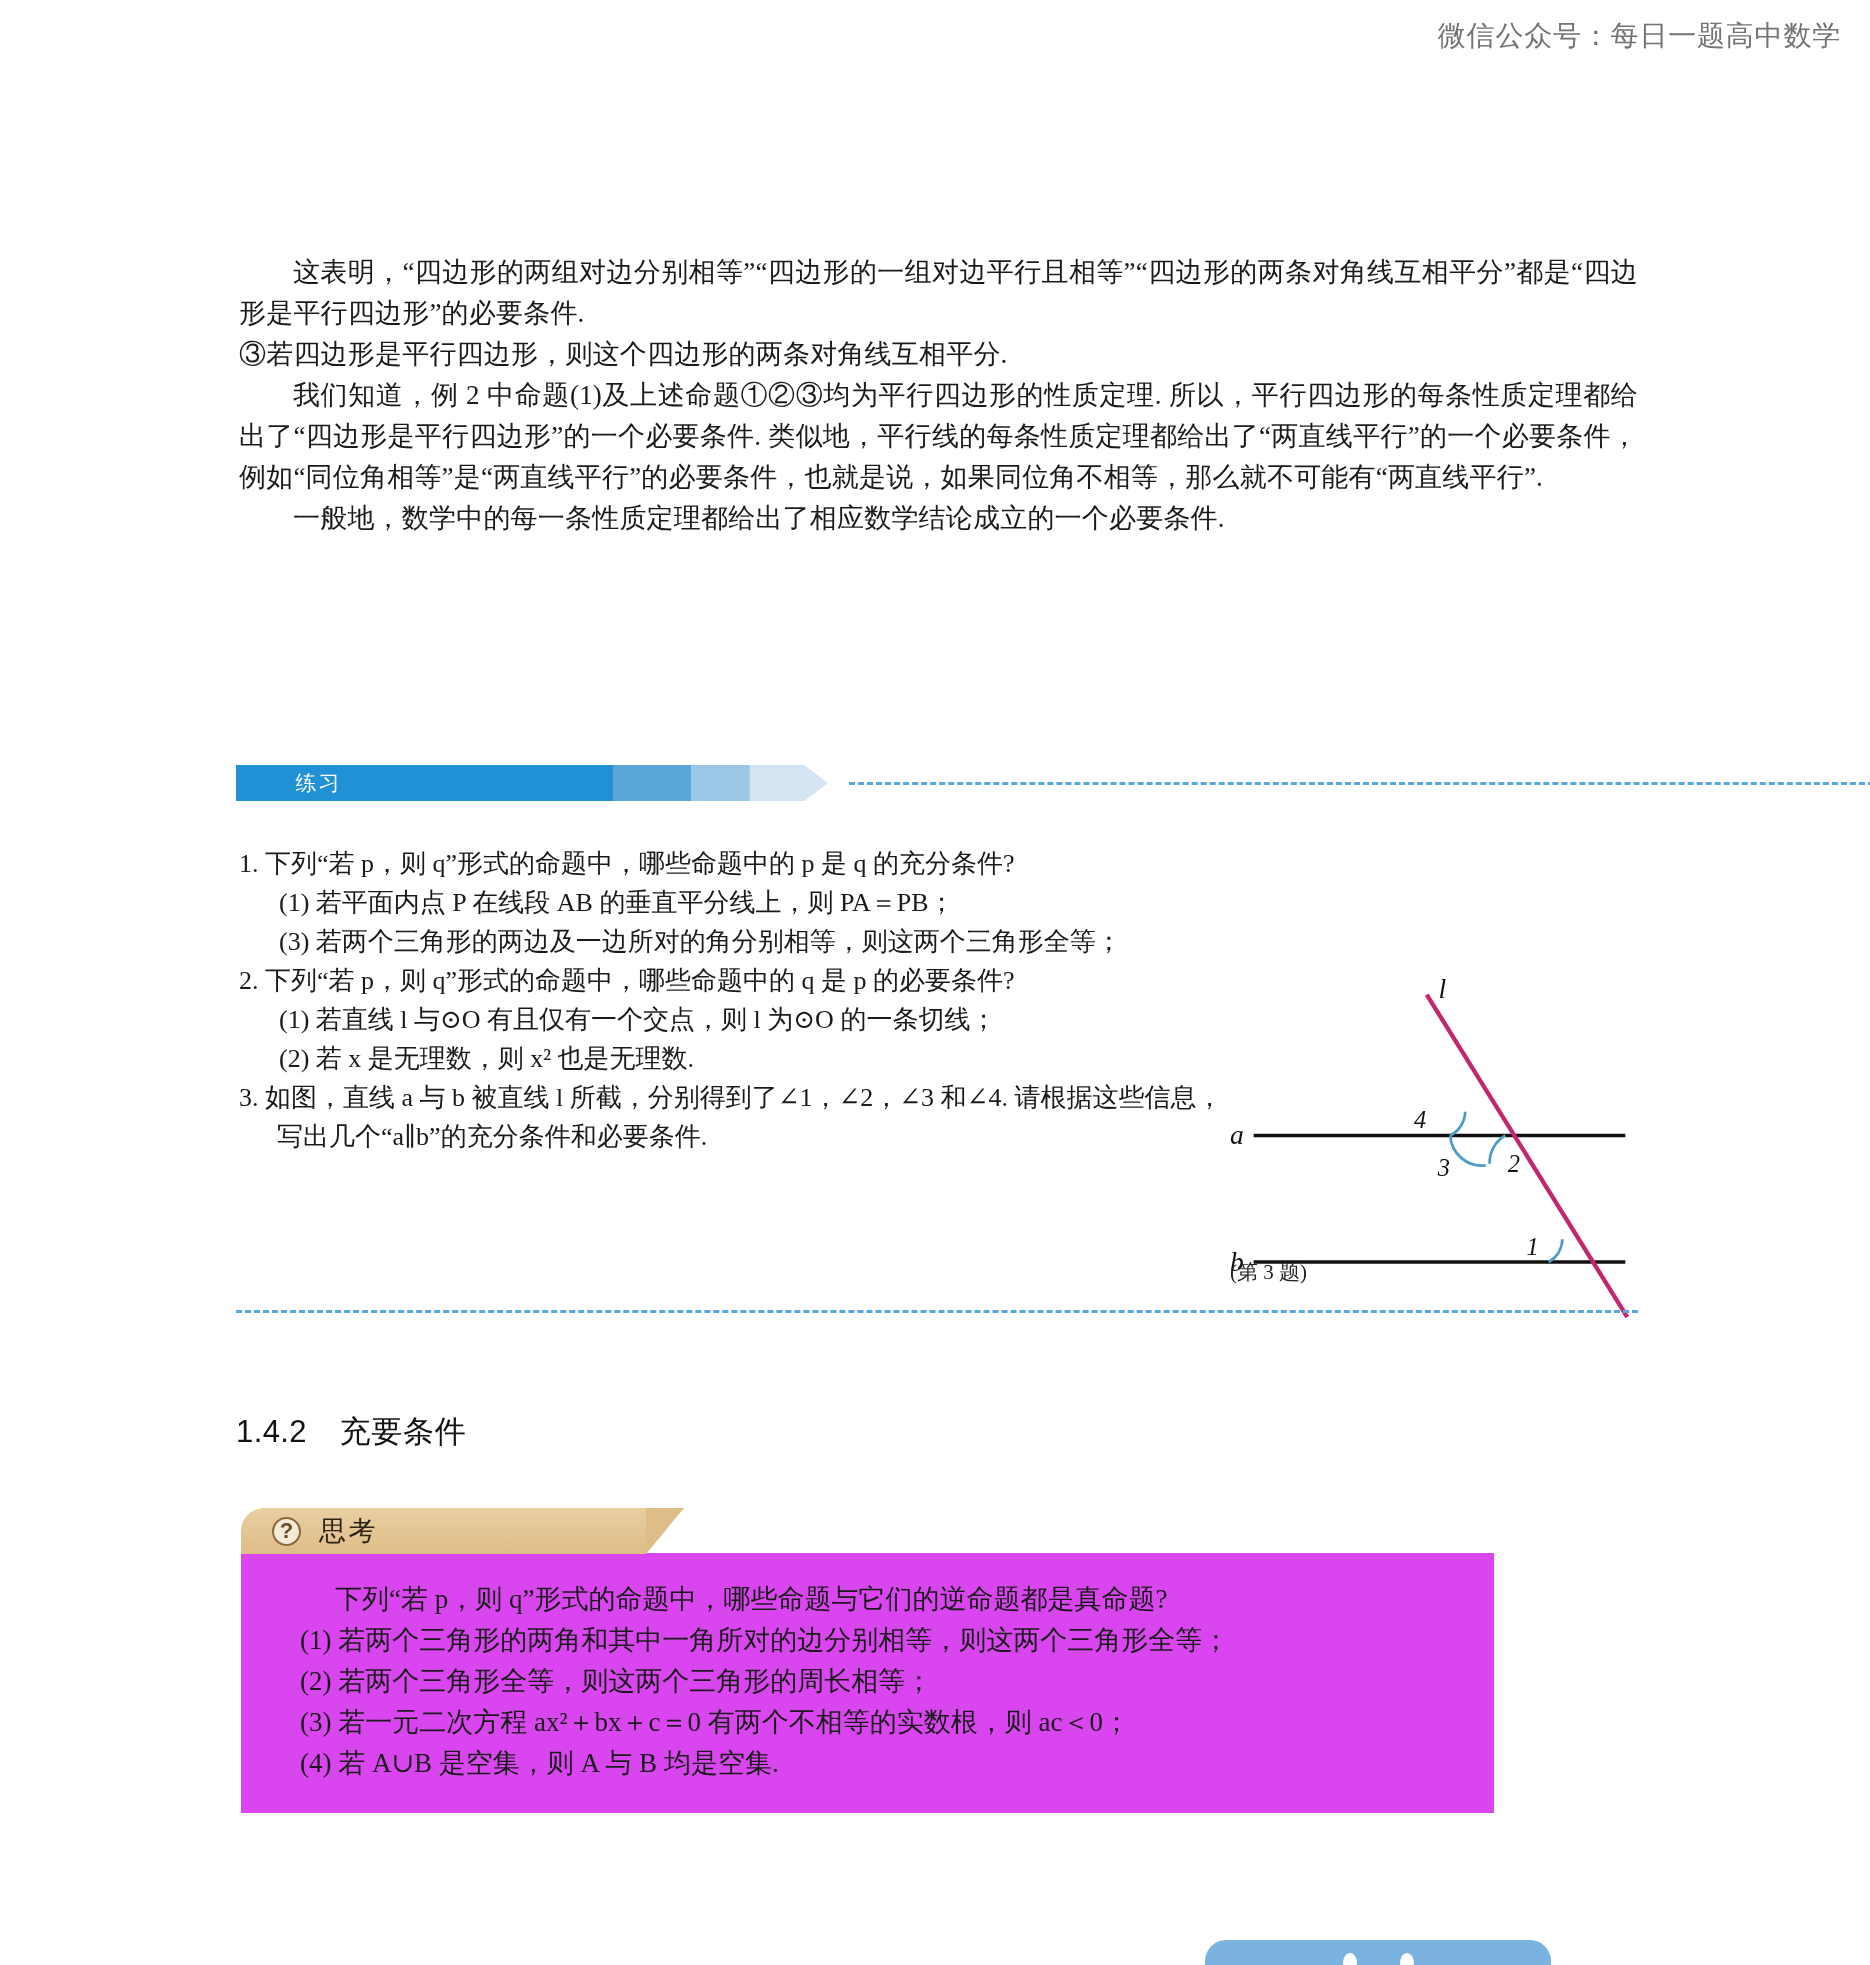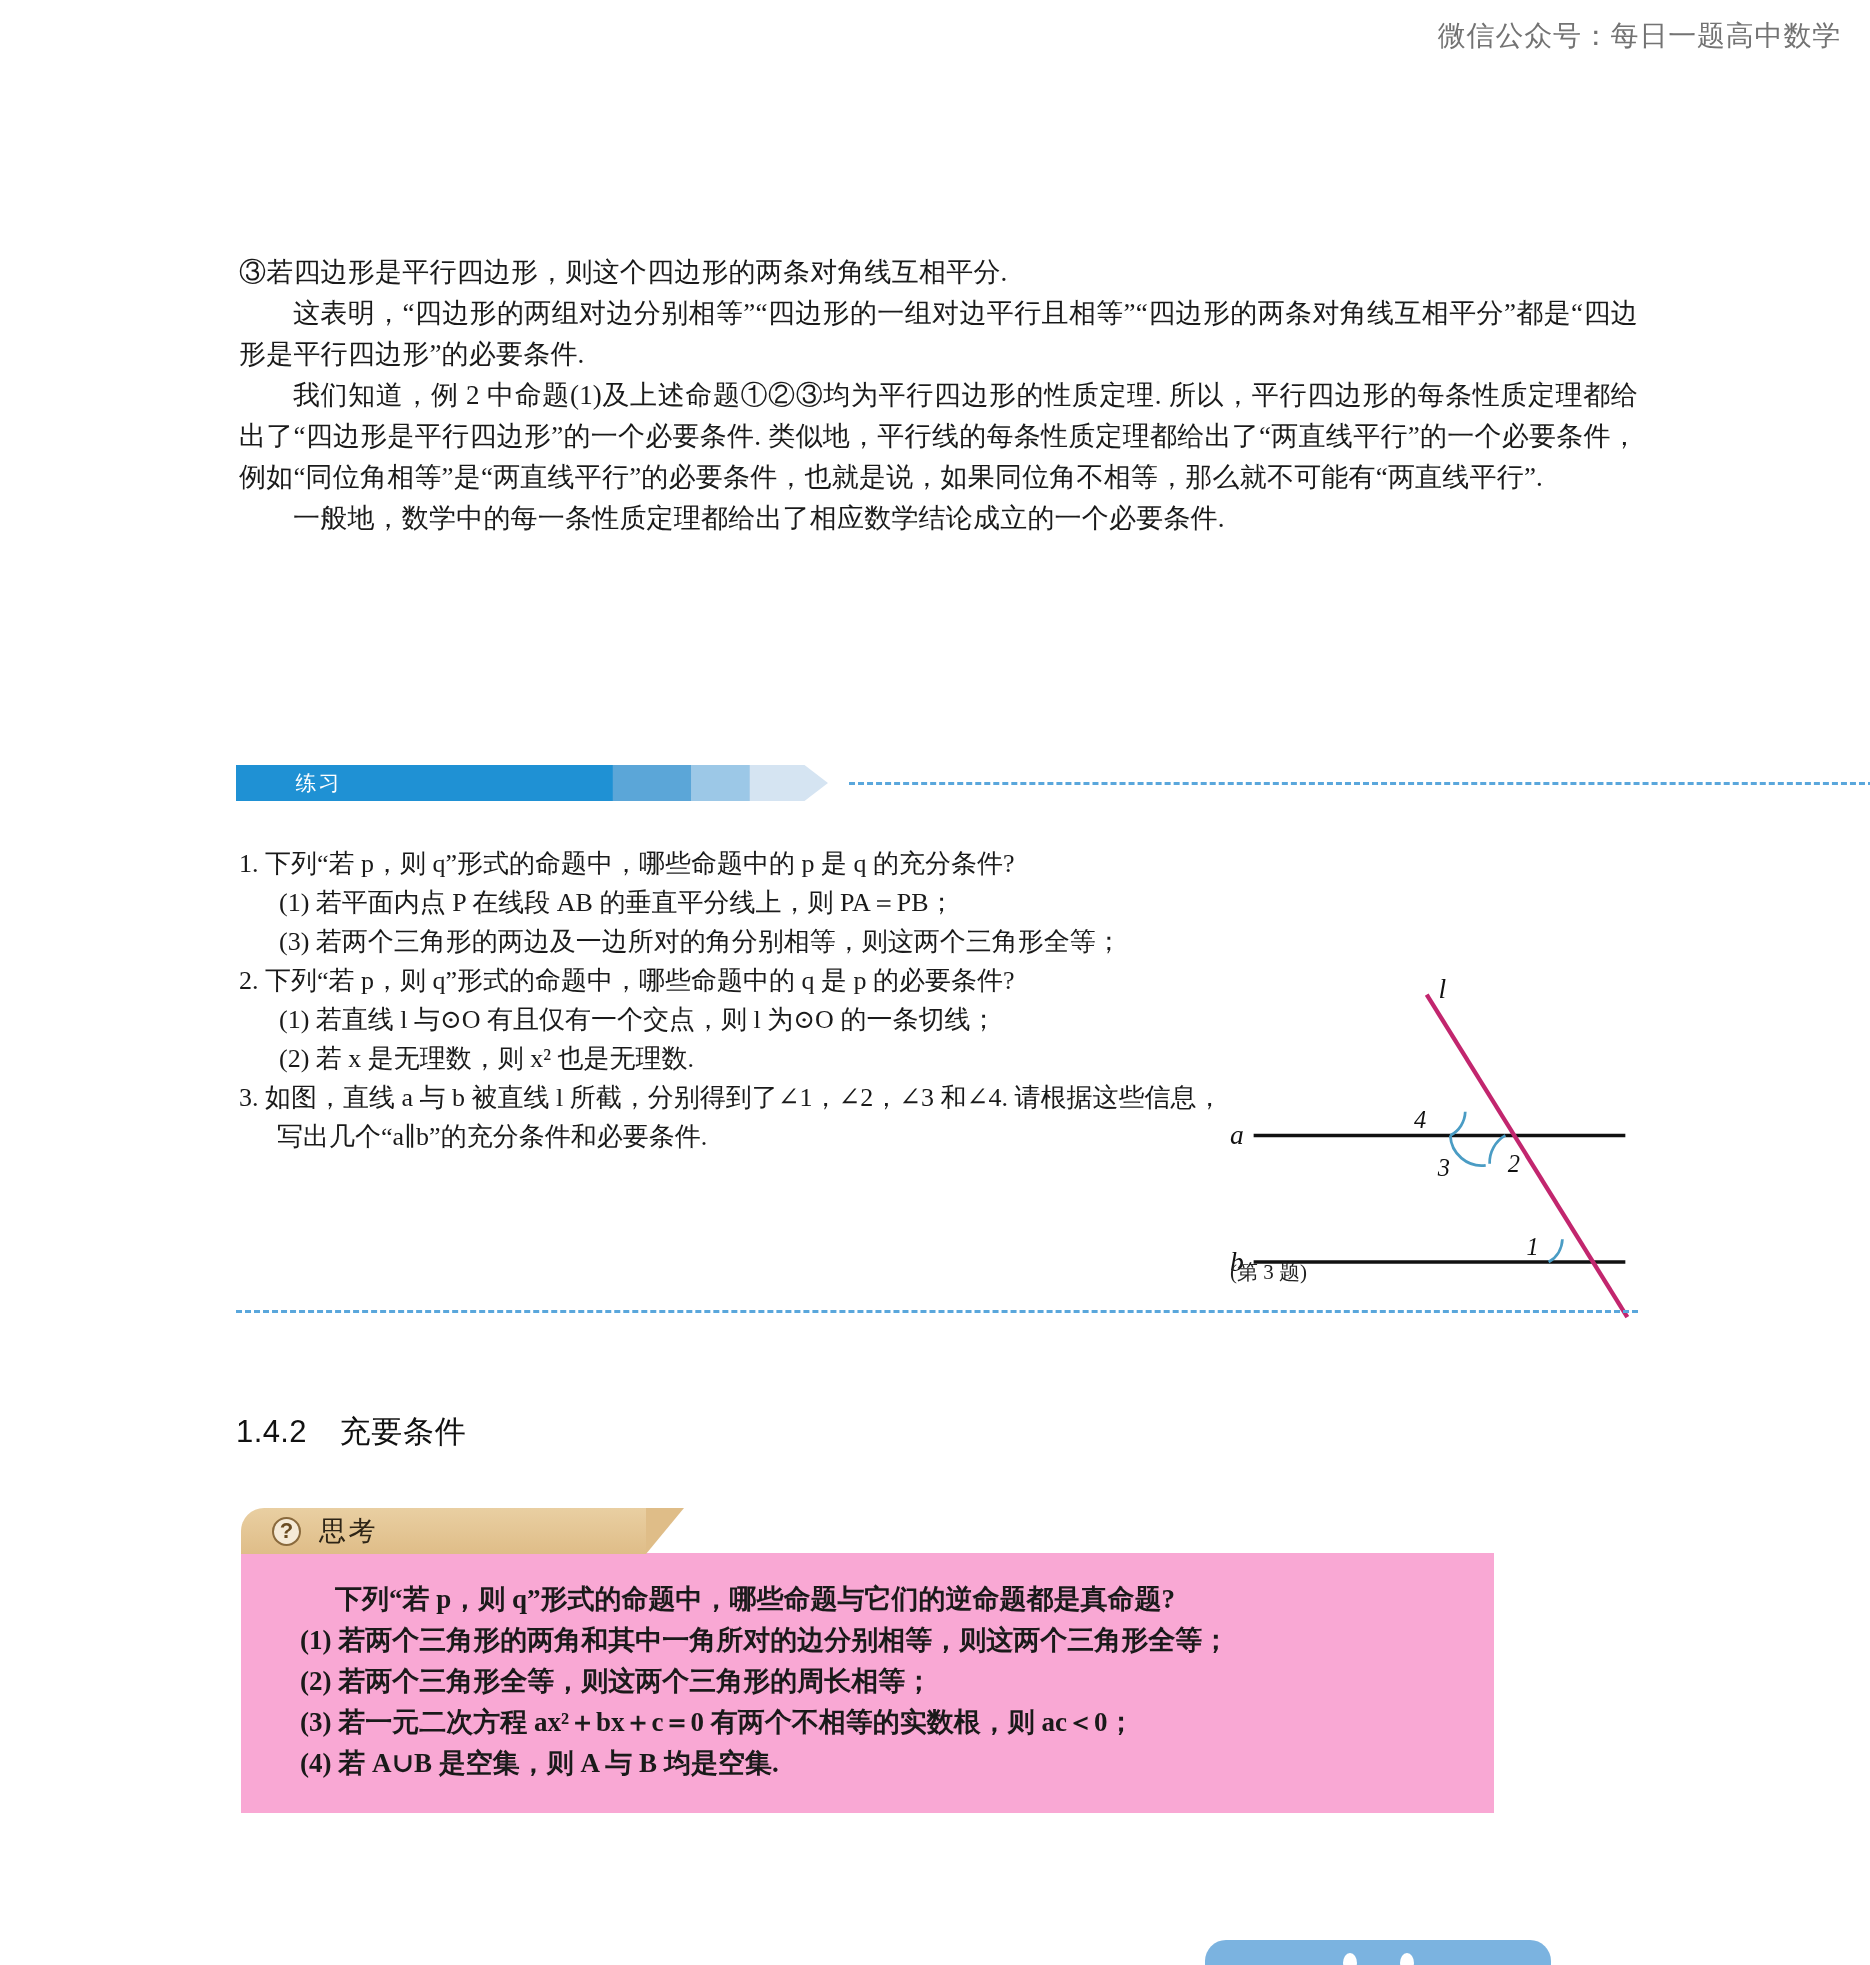--- a/index.html
+++ b/index.html
@@ -177,26 +177,25 @@
   .think-title{
     margin-left:18px;
     font-size:27px;
     color:#2d2416;
     letter-spacing:2.4px;
     font-family:"Liberation Sans","DejaVu Sans",sans-serif;
   }
   .think-body{
     position:relative;
     margin-top:-0.8px;
-    background:#f9a8d4;
+    background:#d946ef;
     padding:26px 47px 29px 59px;
     box-sizing:border-box;
     width:1253px;
     font-family:"Liberation Serif","DejaVu Serif",serif;
-    font-weight:bold;
   }
   .think-line{
     font-size:27px;
     line-height:41px;
     margin:0;
     padding-left:50px;
     text-indent:-50px;
   }
   .think-line.first{ padding-left:0; text-indent:0; margin-left:35px;}
 
@@ -225,22 +224,22 @@
   }
 </style>
 </head>
 <body>
 
 <div class="page">
 
   <div class="watermark">微信公众号：每日一题高中数学</div>
 
   <div class="body-col" style="top:252px;">
+    <p class="para indent">这表明，“四边形的两组对边分别相等”“四边形的一组对边平行且相等”“四边形的两条对角线互相平分”都是“四边形是平行四边形”的必要条件.</p>
     <p class="para">③若四边形是平行四边形，则这个四边形的两条对角线互相平分.</p>
-    <p class="para indent">这表明，“四边形的两组对边分别相等”“四边形的一组对边平行且相等”“四边形的两条对角线互相平分”都是“四边形是平行四边形”的必要条件.</p>
     <p class="para indent">我们知道，例 2 中命题(1)及上述命题①②③均为平行四边形的性质定理. 所以，平行四边形的每条性质定理都给出了“四边形是平行四边形”的一个必要条件. 类似地，平行线的每条性质定理都给出了“两直线平行”的一个必要条件，例如“同位角相等”是“两直线平行”的必要条件，也就是说，如果同位角不相等，那么就不可能有“两直线平行”.</p>
     <p class="para indent">一般地，数学中的每一条性质定理都给出了相应数学结论成立的一个必要条件.</p>
   </div>
 
   <div class="practice-band">
     <div class="chev-wrap">
 
       <svg width="597" height="36" viewBox="0 0 1520 92" style="position:absolute;left:0;top:0;">
         <polygon points="0,0 980,0 1040,46 980,92 0,92" fill="#1f91d4"></polygon>
         <polygon points="960,0 1180,0 1240,46 1180,92 960,92" fill="#5ba6d8"></polygon>

